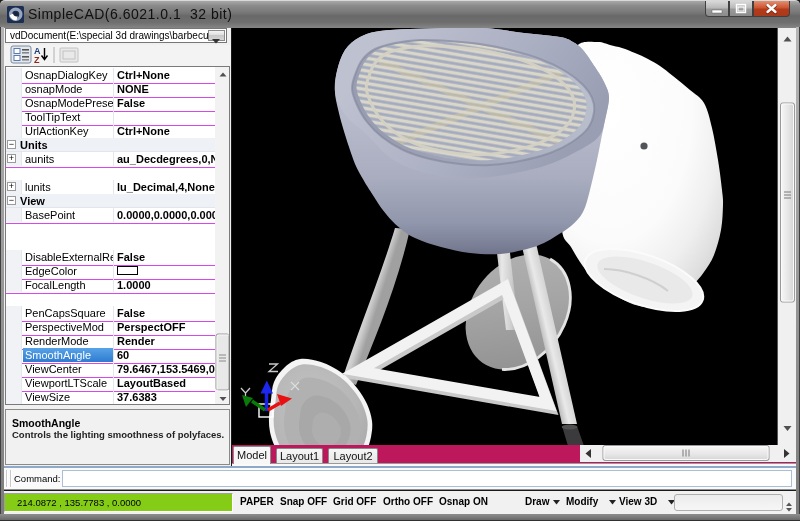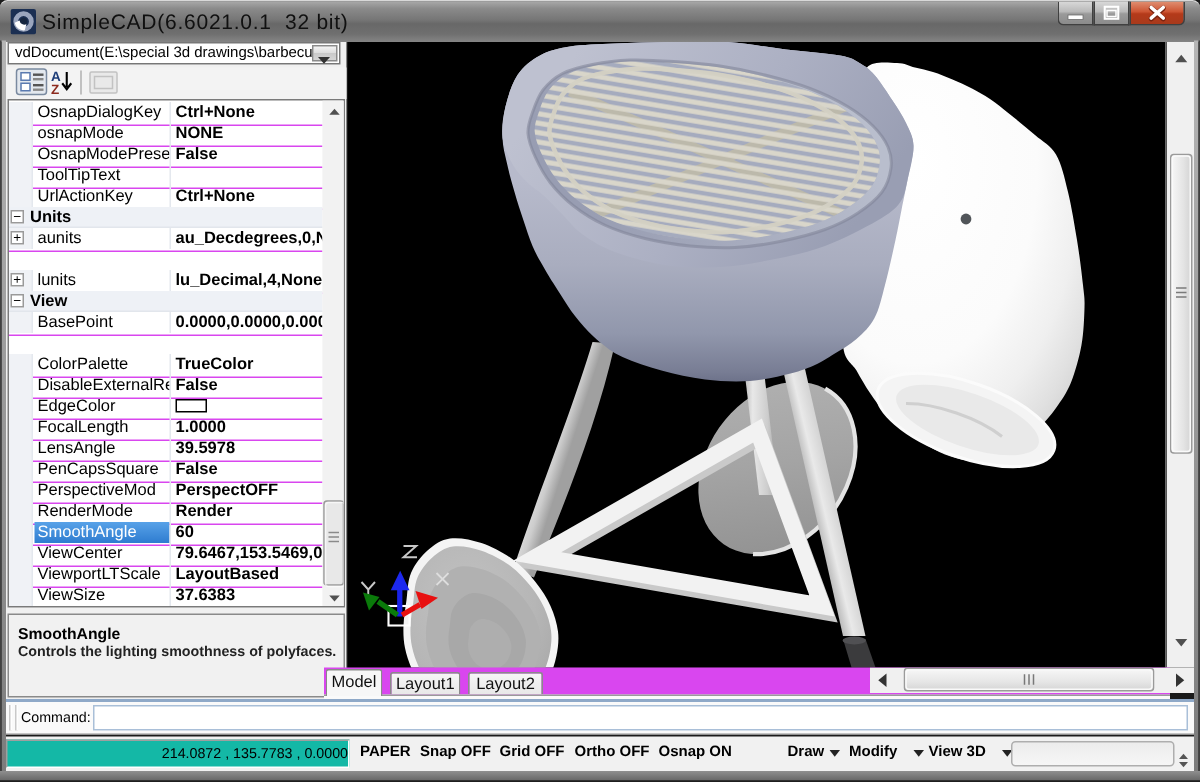--- a/index.html
+++ b/index.html
@@ -36,35 +36,35 @@
 .pm{position:absolute;left:1px;top:2px;width:9px;height:9px;background:#fff;border:1px solid #9a9a9a;font-size:9px;line-height:7px;text-align:center;color:#000;}
 #gridsb{position:absolute;left:209px;top:0;width:16px;height:339px;background:#f2f2f2;}
 
 #descpanel{position:absolute;left:1px;top:381px;width:225px;height:56px;background:#f1f1f1;border:1px solid #8a8a8a;}
 #desc-title{position:absolute;left:6px;top:7px;font-size:10.5px;font-weight:bold;color:#000;}
 #desc-body{position:absolute;left:6px;top:19px;font-size:9.5px;color:#222;white-space:nowrap;font-weight:bold;}
 
 #viewport{position:absolute;left:232px;top:28px;width:545px;height:417px;background:#000;}
 #vscroll{position:absolute;left:777px;top:28px;width:19px;height:417px;background:#f0f0f0;border-left:1px solid #555;}
 
-#tabstrip{position:absolute;left:216px;top:445px;width:564px;height:22px;background:#d946ef;}
+#tabstrip{position:absolute;left:232px;top:445px;width:564px;height:22px;background:#be185d;}
 .tab{position:absolute;top:3px;height:15px;background:linear-gradient(#f6f6f6,#e8e8e8);border:1px solid #8a8a8a;border-bottom:none;border-radius:2px 2px 0 0;font-size:11px;text-align:center;color:#111;}
 #tab-model{left:1px;top:1px;width:38px;height:18px;background:#f7f7f7;z-index:2;line-height:17px;}
 #tab-l1{left:44px;width:47px;line-height:14px;}
 #tab-l2{left:96px;width:50px;line-height:14px;}
 #tabline{position:absolute;left:0px;top:18px;width:564px;height:3px;background:#fafafa;border-top:1px solid #9a9a9a;}
 #blueline{position:absolute;left:4px;top:466px;width:792px;height:2px;background:#8fa9c8;}
 
 #cmdbar{position:absolute;left:4px;top:468px;width:792px;height:22px;background:#fafafa;border-bottom:1px solid #8f8f8f;}
 #cmd-label{position:absolute;left:10px;top:5px;font-size:9.5px;color:#000;}
 #cmd-input{position:absolute;left:58px;top:2px;width:730px;height:17px;background:#fff;border:1px solid #a9bfd8;}
 .grip{position:absolute;top:2px;width:2px;height:17px;background:#c9c9c9;border-right:1px solid #fff;}
 
 #statusbar{position:absolute;left:4px;top:491px;width:792px;height:23px;background:#f1f1f1;font-size:10px;color:#000;}
-#coord{position:absolute;left:0px;top:2px;width:229px;height:19px;border:1px solid #9f9f9f;border-right-color:#fff;border-bottom-color:#fff;text-align:right;line-height:18px;background:#14b8a6;font-size:9.5px;}
+#coord{position:absolute;left:0px;top:2px;width:229px;height:19px;border:1px solid #9f9f9f;border-right-color:#fff;border-bottom-color:#fff;text-align:left;line-height:18px;background:#84cc16;font-size:9.5px;padding-left:12px;}
 .sitem{position:absolute;top:5px;font-weight:bold;}
 #sbox{position:absolute;left:670px;top:3px;width:109px;height:17px;border:1px solid #aeaeae;border-radius:3px;background:linear-gradient(#ececec,#f6f6f6);}
 </style>
 </head>
 <body>
 <div id="win">
   <div id="titlebar">
     <svg id="appicon" style="position:absolute;left:7px;top:5px" width="17" height="17" viewBox="0 0 17 17">
       <rect x="0" y="0" width="17" height="17" rx="1.5" fill="#1b2f52"></rect>
       <circle cx="8.7" cy="8.3" r="5.2" fill="none" stroke="#9aa5bd" stroke-width="3.2"></circle>
@@ -157,44 +157,34 @@
         </div>
         <div class="cat" style="top:127px">
           <div class="pm" style="top:2px">−</div>
           <div class="catname">View</div>
         </div>
         <div class="row" style="top:141px">
           <div class="gutter"></div>
           <div class="pname" style="">BasePoint</div>
           <div class="pval">0.0000,0.0000,0.000</div>
         </div>
-        <div class="row" style="top:169px">
-          <div class="gutter"></div>
-          <div class="pname" style="">ColorPalette</div>
-          <div class="pval">TrueColor</div>
-        </div>
         <div class="row" style="top:183px">
           <div class="gutter"></div>
           <div class="pname" style="">DisableExternalReferen</div>
           <div class="pval">False</div>
         </div>
         <div class="row" style="top:197px">
           <div class="gutter"></div>
           <div class="pname" style="">EdgeColor</div>
           <div class="pval"><span style="display:inline-block;width:21px;height:9px;background:#fff;border:1px solid #000;margin-top:2px"></span></div>
         </div>
         <div class="row" style="top:211px">
           <div class="gutter"></div>
           <div class="pname" style="">FocalLength</div>
           <div class="pval">1.0000</div>
-        </div>
-        <div class="row" style="top:225px">
-          <div class="gutter"></div>
-          <div class="pname" style="">LensAngle</div>
-          <div class="pval">39.5978</div>
         </div>
         <div class="row" style="top:239px">
           <div class="gutter"></div>
           <div class="pname" style="">PenCapsSquare</div>
           <div class="pval">False</div>
         </div>
         <div class="row" style="top:253px">
           <div class="gutter"></div>
           <div class="pname" style="">PerspectiveMod</div>
           <div class="pval">PerspectOFF</div>

